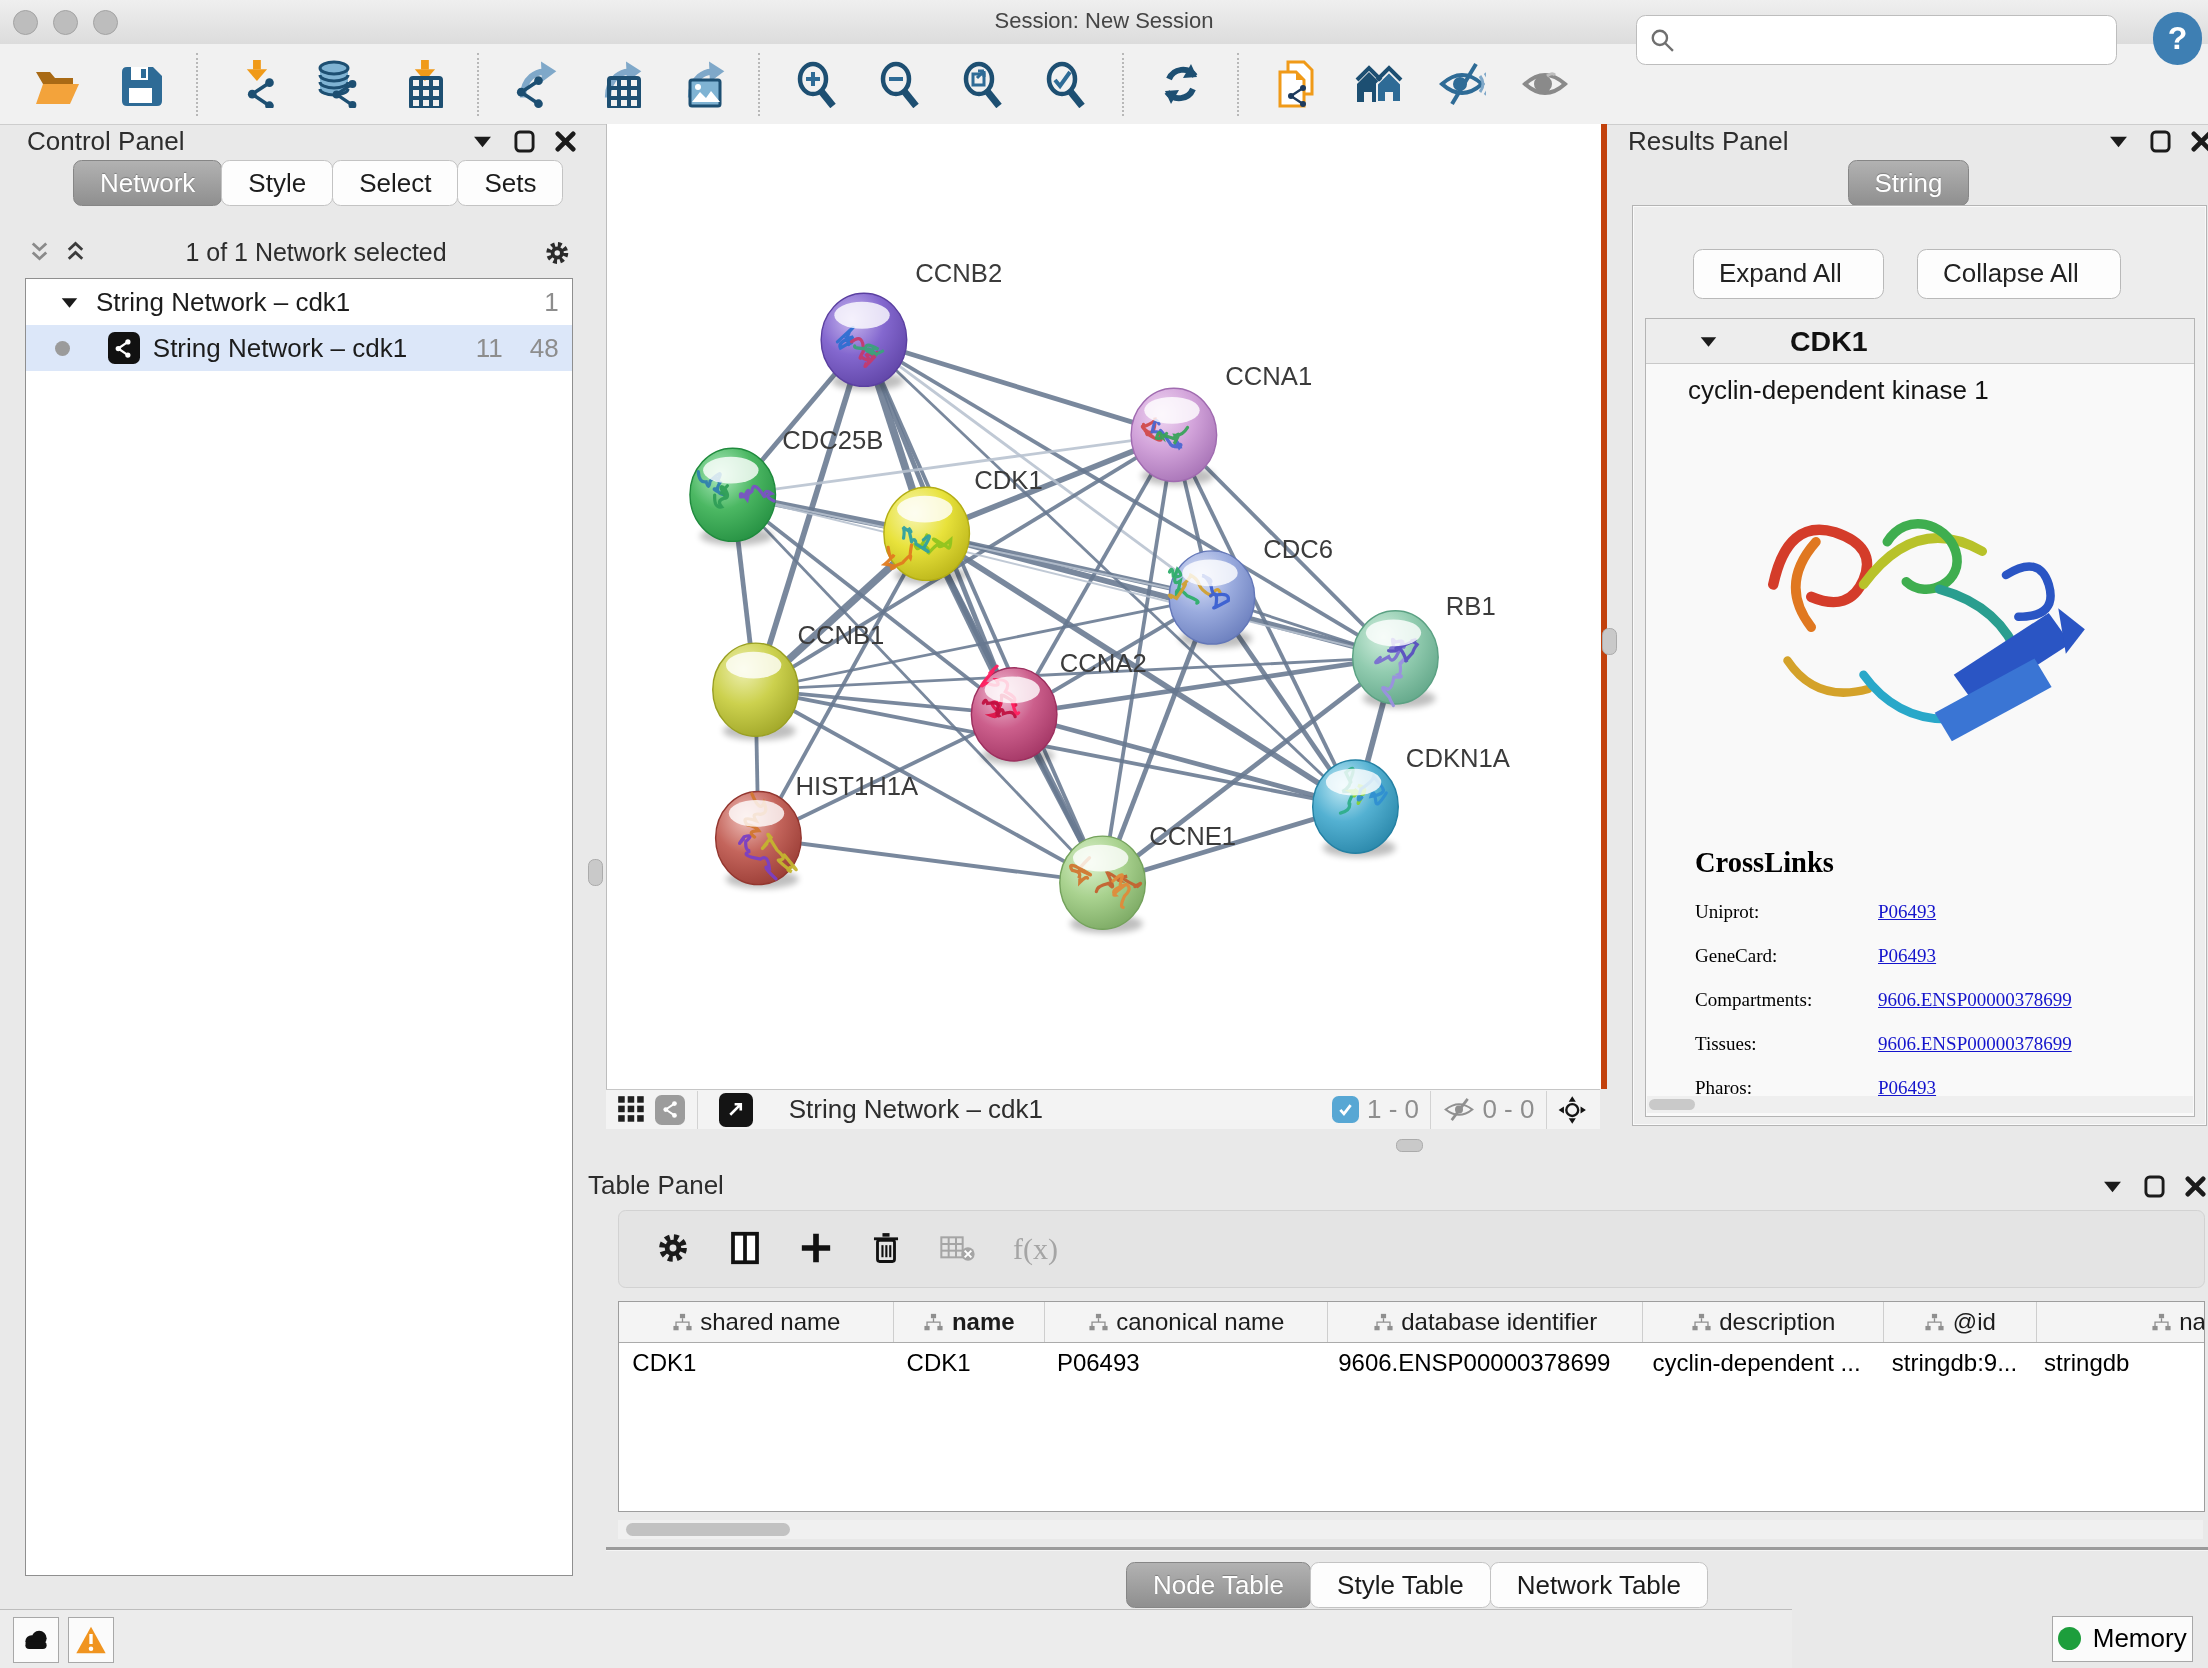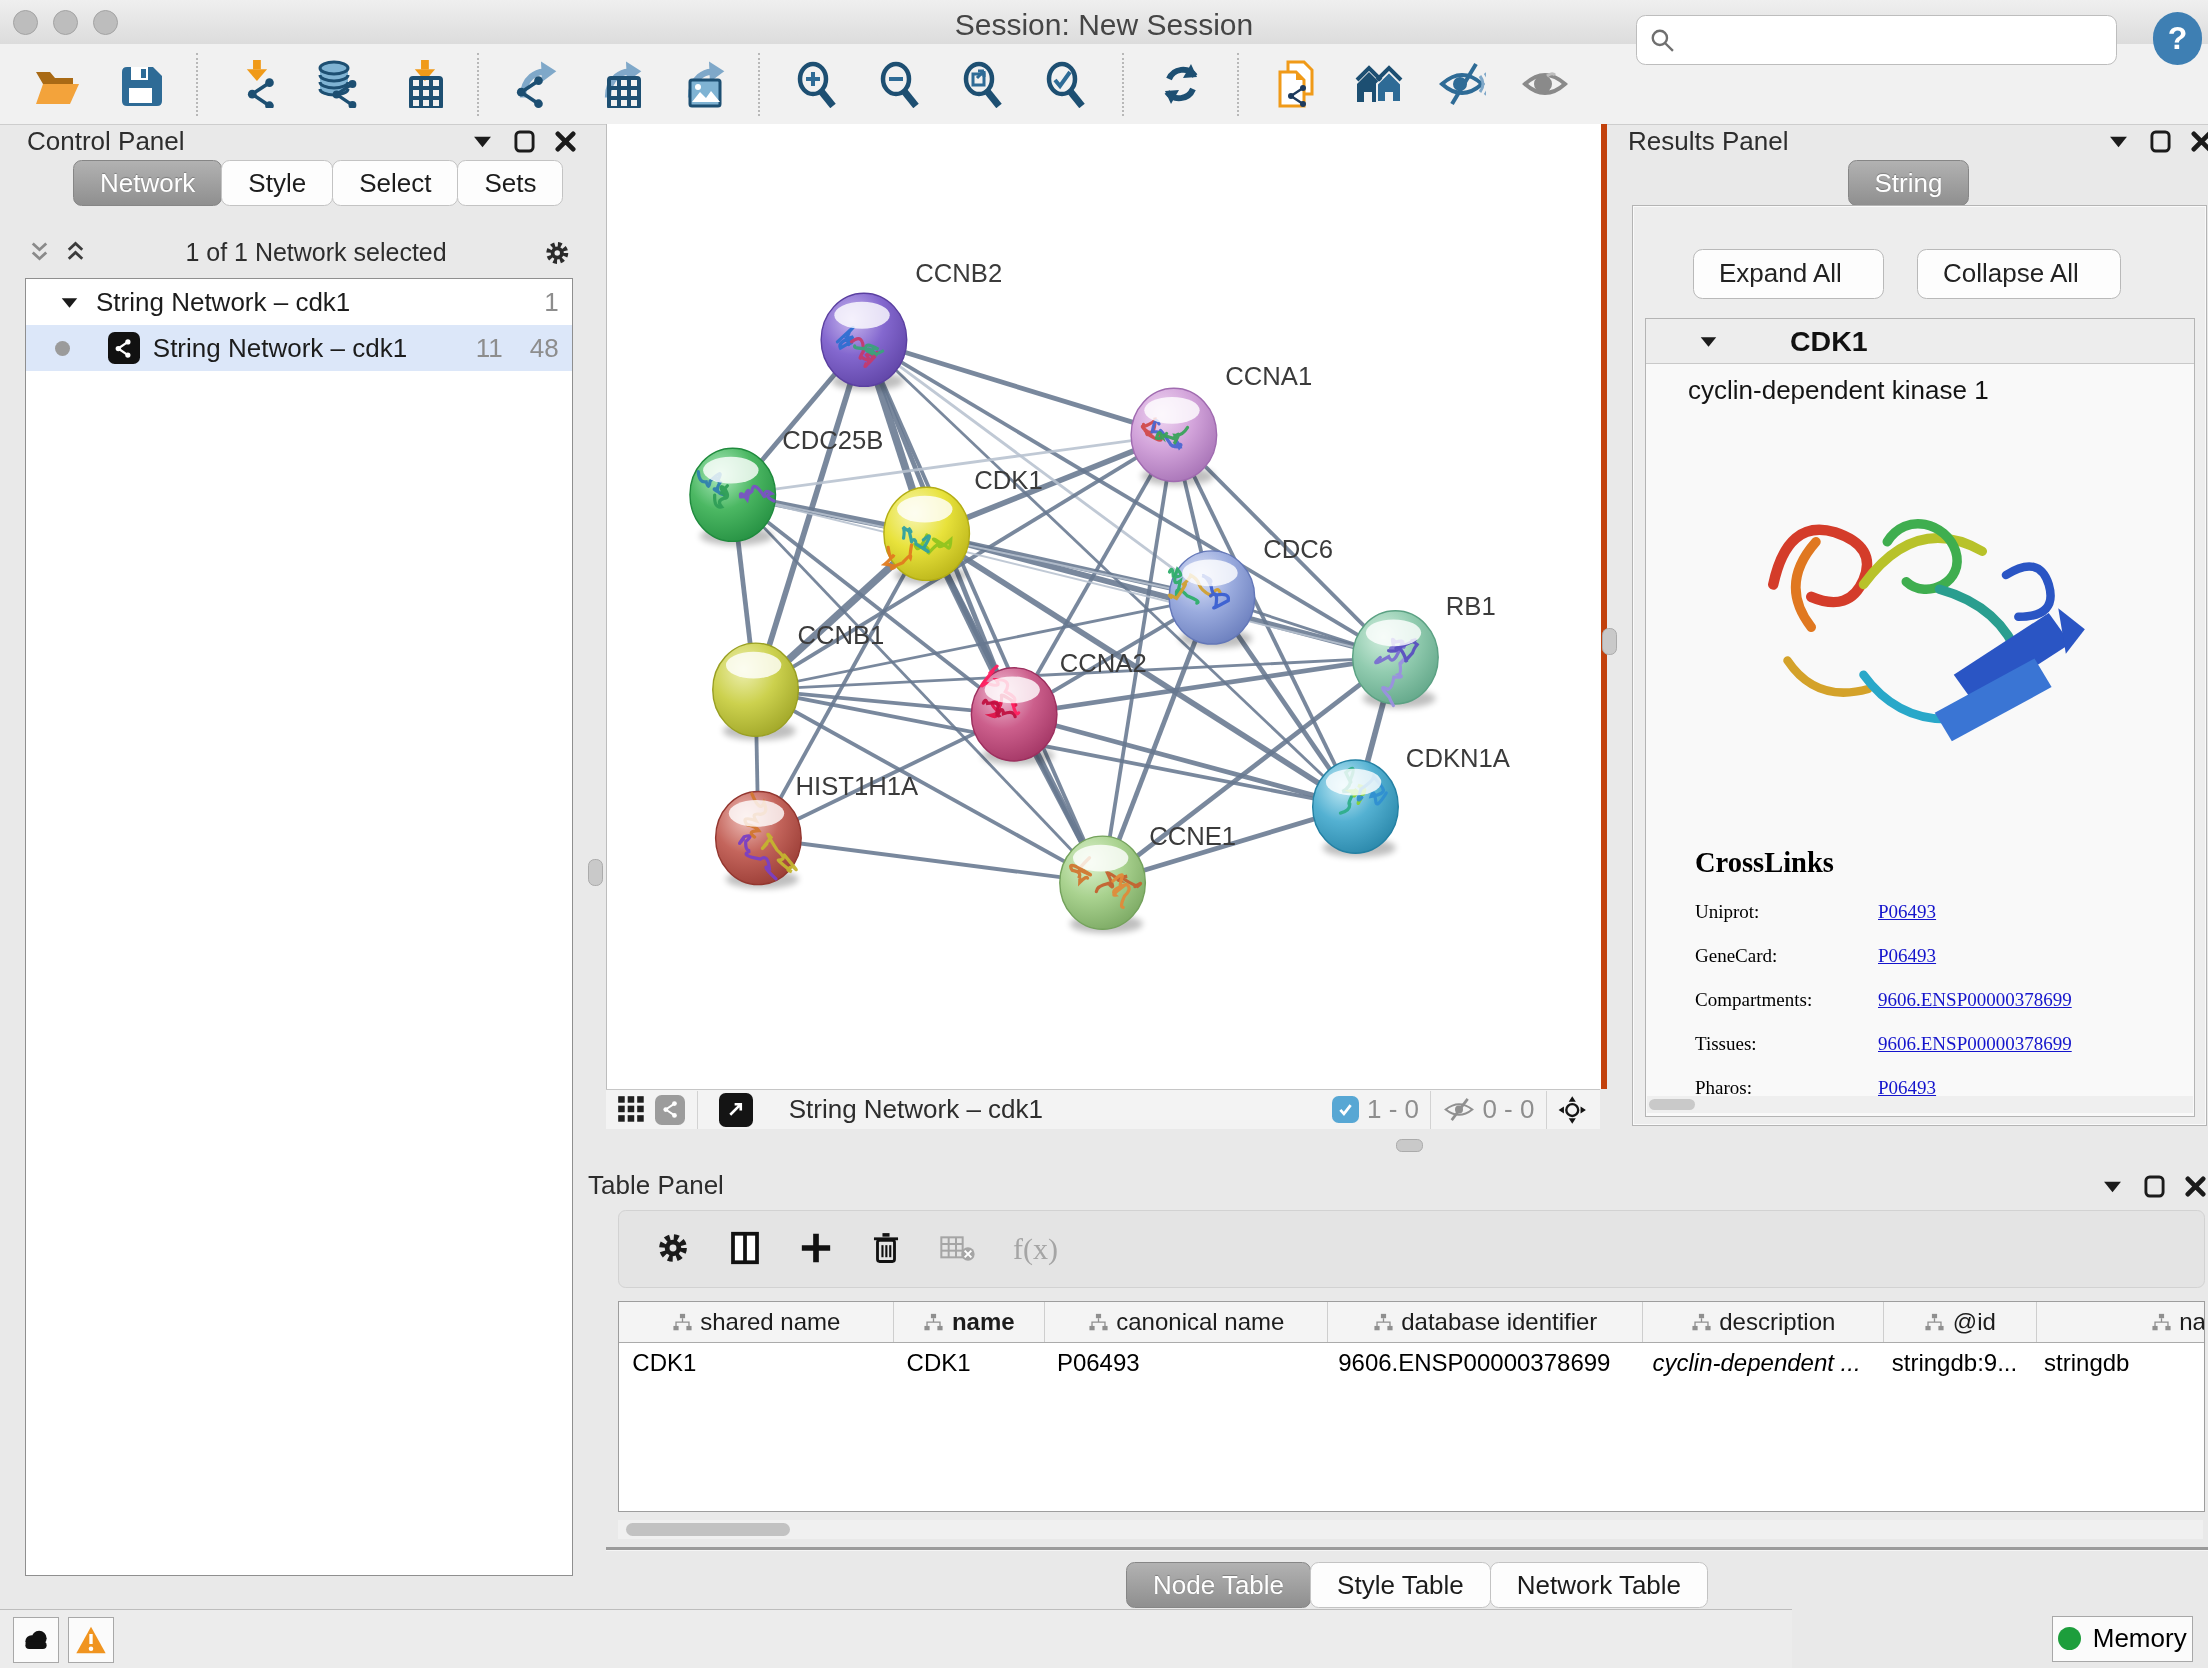--- a/index.html
+++ b/index.html
@@ -3,21 +3,21 @@
 <meta charset="utf-8">
 <style>
   html,body{margin:0;padding:0}
   body{width:2208px;height:1668px;position:relative;background:#e9e9e9;
        font-family:"Liberation Sans",sans-serif;color:#1c1c1c;overflow:hidden}
   .abs{position:absolute}
   
   #titlebar{left:0;top:0;width:2208px;height:44px;background:linear-gradient(#efefef,#dcdcdc);
             border-bottom:1px solid #c2c2c2}
   .tlight{width:23px;height:23px;border-radius:50%;background:#bdbdbd;border:1px solid #a3a3a3;top:9.5px}
-  #win-title{width:100%;text-align:center;top:7.6px;font-size:30px;color:#454545}
+  #win-title{width:100%;text-align:center;top:7.6px;font-size:22px;color:#454545}
   
   #toolbar{left:0;top:44px;width:2208px;height:80px;background:#f1f1f1;border-bottom:1px solid #cdcdcd;
            display:flex;align-items:center}
   .tbtn{width:53px;height:53px;margin-left:30px;display:flex;align-items:center;justify-content:center}
   .tbtn svg{width:48px;height:48px}
   .tsep{width:0;height:63px;border-left:2.9px dotted #b8b8b8;margin-left:30px}
   #search-box{left:1636px;top:15px;width:479px;height:48px;background:#fff;border:1.9px solid #bdbdbd;
               border-radius:9.5px;display:flex;align-items:center}
   #search-box svg{margin-left:11.4px}
   #help-button{left:2153px;top:12.4px;width:49px;height:53px;border-radius:50%/48%;background:#3e7fb3;
@@ -838,21 +838,21 @@
           <path d="M24 12 V21 M9 30 V21 H39 V30" stroke="#8f8f8f" stroke-width="3" fill="none"></path>
         </svg>
         <span>namespace</span>
       </div>
     </div>
   <div id="nt-row">
       <div class="ntc" style="width: 261px;">CDK1</div>
       <div class="ntc" style="width: 137px;">CDK1</div>
       <div class="ntc" style="width: 268px;">P06493</div>
       <div class="ntc" style="width: 301px;">9606.ENSP00000378699</div>
-      <div class="ntc" style="width: 226px; font-style: italic;">cyclin-dependent ...</div>
+      <div class="ntc" style="width: 226px;">cyclin-dependent ...</div>
       <div class="ntc" style="width: 139px;">stringdb:9...</div>
       <div class="ntc" style="width: 367px;">stringdb</div>
     </div>
 </div>
 <div id="h-scroll" class="abs">
     <div class="handle abs"></div>
   </div>
 <div id="tp-divider" class="abs"></div>
 <div id="tp-tabs" class="abs tabrow">
     <div class="tab sel">Node Table</div>

